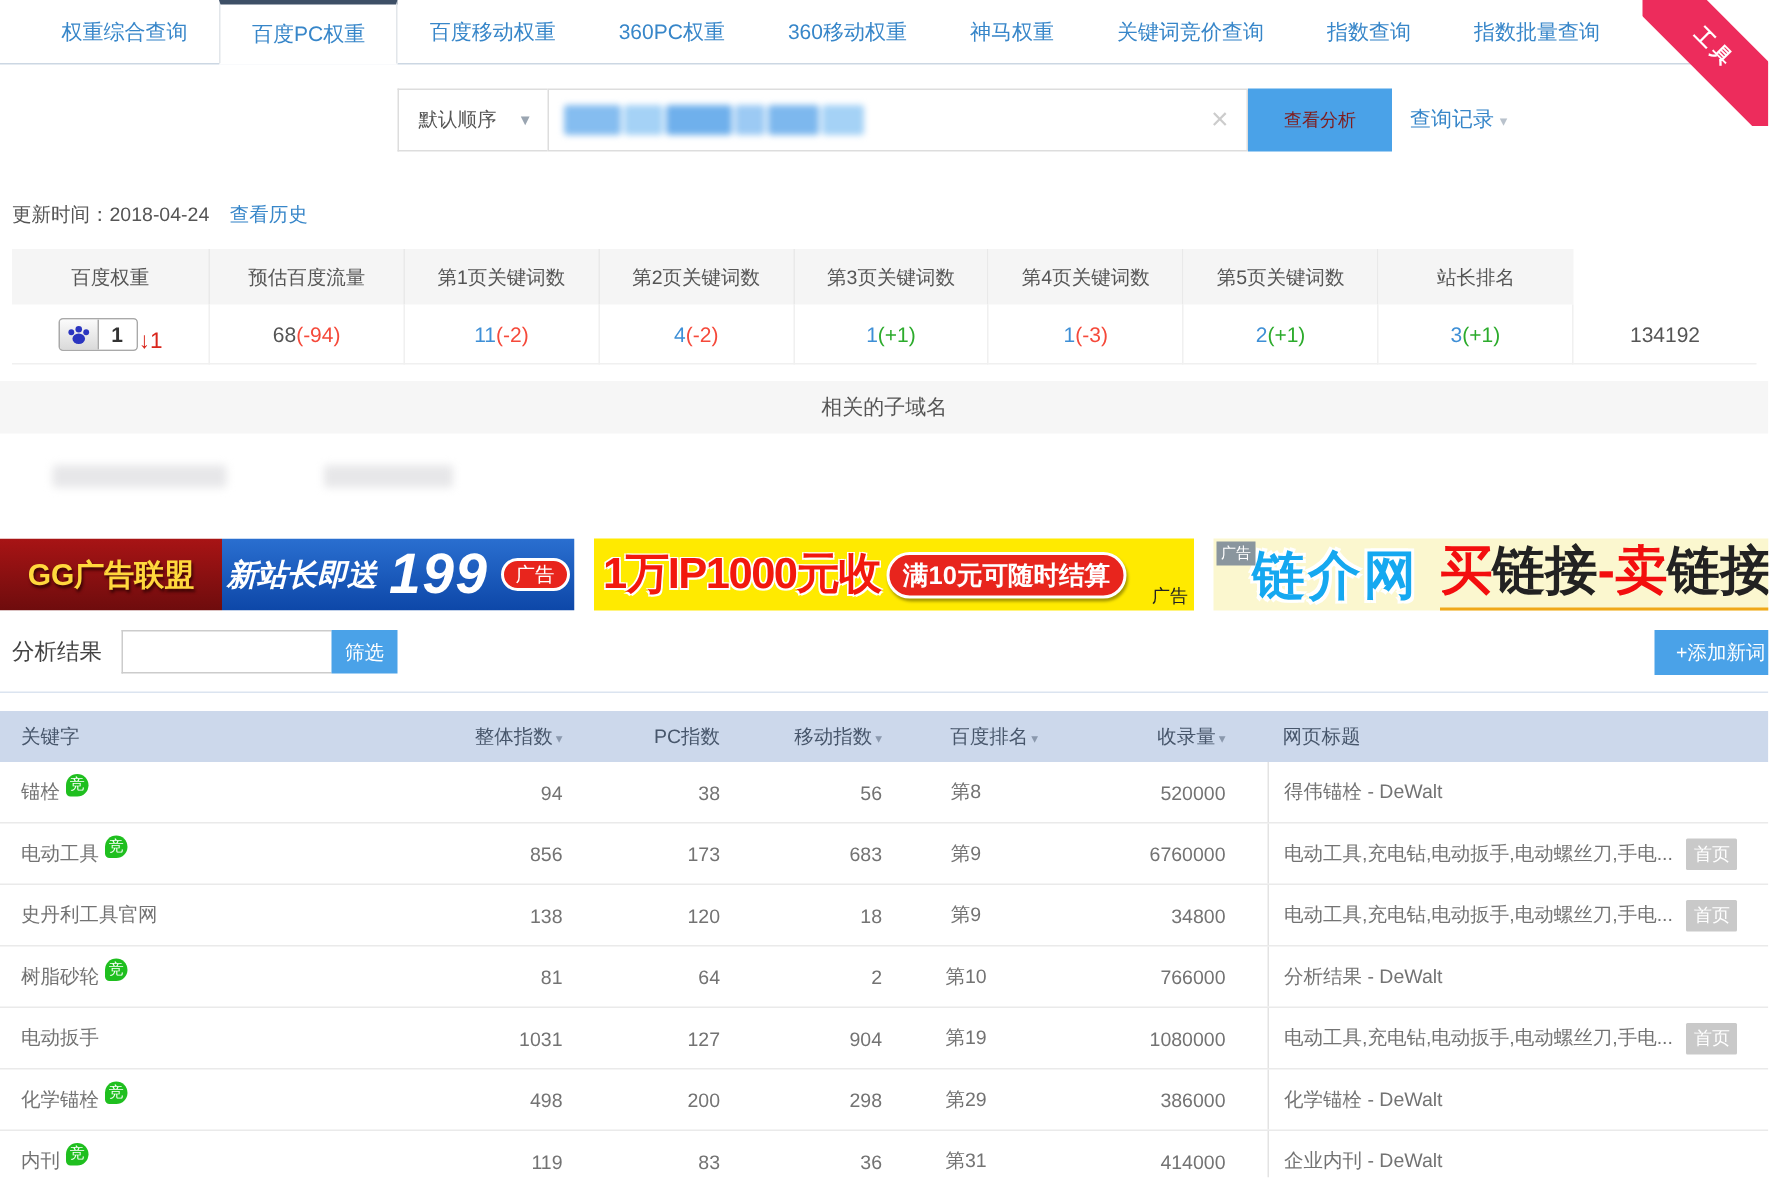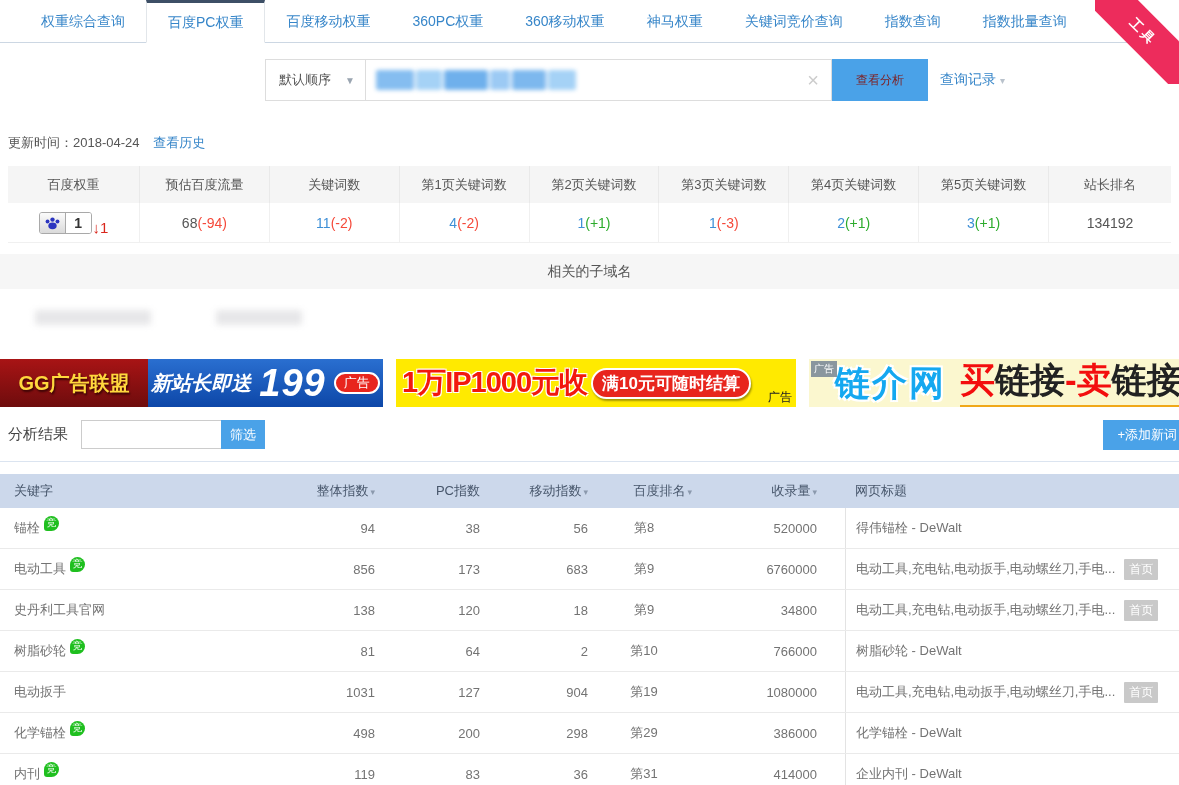--- a/index.html
+++ b/index.html
@@ -143,21 +143,20 @@
 
   <div class="updrow">
     <span>更新时间：2018-04-24</span>
     <a>查看历史</a>
   </div>
 
   <div class="stats">
     <div class="hrow">
       <div>百度权重</div>
       <div>预估百度流量</div>
-      <div>关键词数</div>
       <div>第1页关键词数</div>
       <div>第2页关键词数</div>
       <div>第3页关键词数</div>
       <div>第4页关键词数</div>
       <div>第5页关键词数</div>
       <div>站长排名</div>
     </div>
     <div class="vrow">
       <div>
         <span class="wbadge">
@@ -298,21 +297,21 @@
       </div>
 
       <div class="krow">
         <div class="c-kw"><a>树脂砂轮</a><span class="bid">竞</span></div>
         <div class="c-num">81</div>
         <div class="c-num">64</div>
         <div class="c-num">2</div>
         <div class="c-rank">第10</div>
         <div class="c-num c-idx">766000</div>
         <div class="c-title">
-            <a>树脂砂轮 - DeWalt</a>
+            <a>分析结果 - DeWalt</a>
           </div>
       </div>
 
       <div class="krow">
         <div class="c-kw"><a>电动扳手</a></div>
         <div class="c-num">1031</div>
         <div class="c-num">127</div>
         <div class="c-num">904</div>
         <div class="c-rank">第19</div>
         <div class="c-num c-idx">1080000</div>

